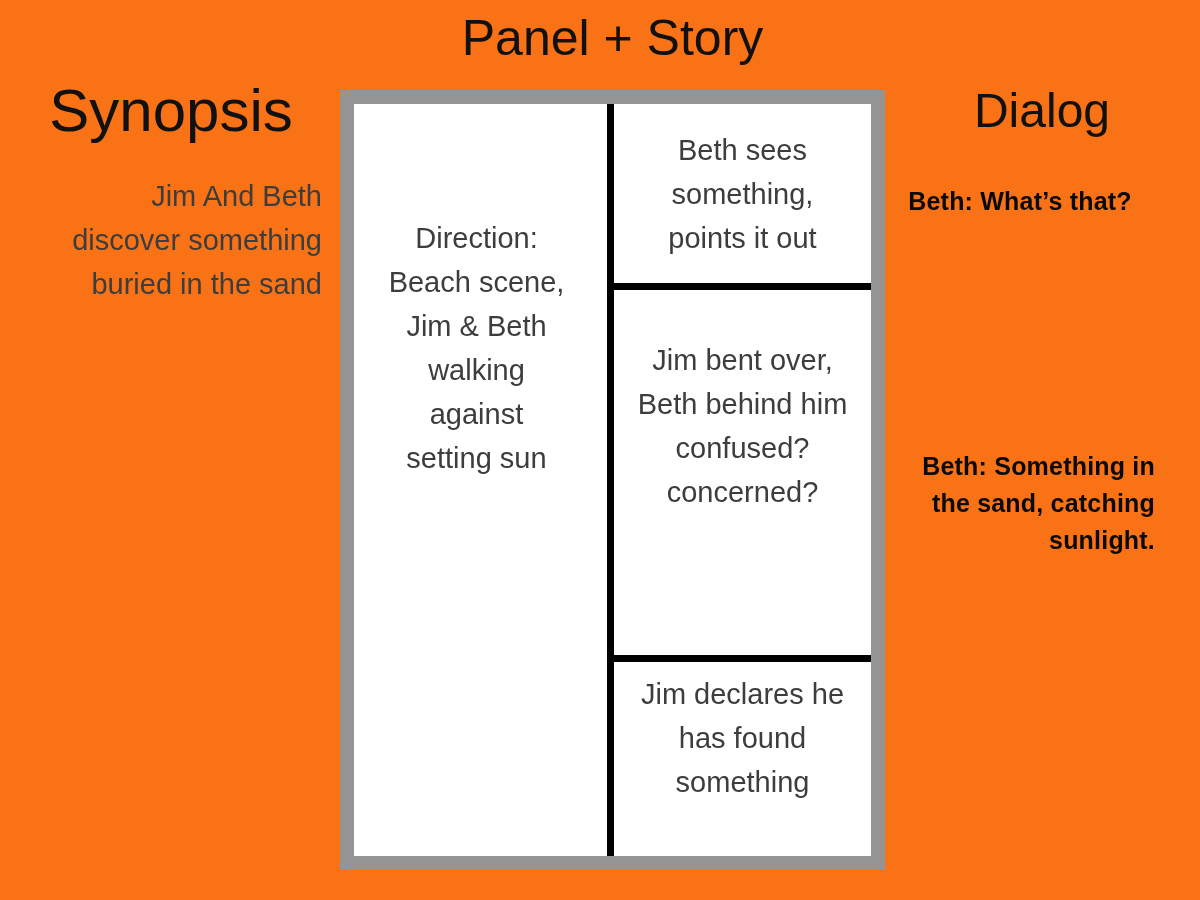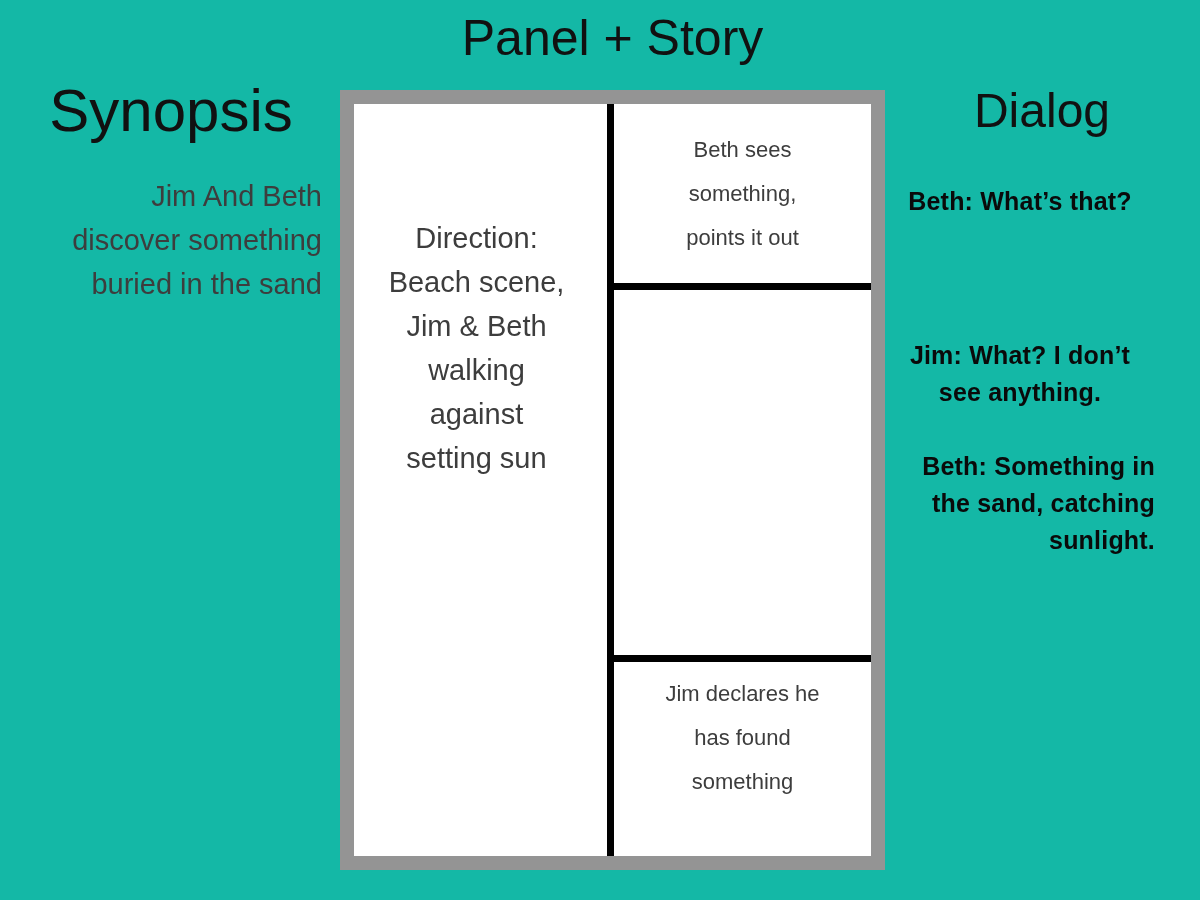--- a/index.html
+++ b/index.html
@@ -8,21 +8,21 @@
     background: #ffffff;
     width: 1200px;
     height: 900px;
     font-family: "Liberation Sans", sans-serif;
     overflow: hidden;
   }
   .page {
     position: relative;
     width: 1200px;
     height: 900px;
-    background: #14b8a6;
+    background: #f97316;
   }
   .pre { white-space: pre-line; }
 
   
   .title {
     position: absolute;
     left: 340px; top: 8px; width: 545px;
     text-align: center;
     font-size: 50px;
     font-weight: 400;
@@ -78,21 +78,21 @@
     font-size: 29px;
     font-weight: 300;
     color: #3d3d3d;
     line-height: 44px;
   }
   .panel {
     position: absolute;
     left: 274px; width: 257px;
     box-sizing: border-box;
     text-align: center;
-    font-size: 22px;
+    font-size: 29px;
     font-weight: 300;
     color: #3d3d3d;
     line-height: 44px;
   }
   .panel-1 {
     top: 14px; height: 179px;
     display: flex; align-items: center; justify-content: center;
   }
   .panel-2 { top: 200px; height: 365px; padding-top: 48px; }
   .panel-3 { top: 572px; height: 150px; padding-top: 10px; }
@@ -147,26 +147,28 @@
 
     <div class="vline" style="background: rgb(0, 0, 0);"></div>
     <div class="hline hline-1" style="background: rgb(0, 0, 0);"></div>
     <div class="hline hline-2" style="background: rgb(0, 0, 0);"></div>
 
     <div class="panel panel-1">
       <div class="pre">Beth sees
 something,
 points it out</div>
     </div>
+    <div class="panel panel-2 pre">Jim bent over,
+Beth behind him
+confused?
+concerned?</div>
     <div class="panel panel-3 pre">Jim declares he
 has found
 something</div>
   </div>
 
   <div class="dlg-head">Dialog</div>
   <div class="dlg-entry dlg-1 pre">Beth: What’s that?</div>
-  <div class="dlg-entry dlg-2 pre">Jim: What? I don’t
-see anything.</div>
   <div class="dlg-entry dlg-3 pre">Beth: Something in
 the sand, catching
 sunlight.</div>
 
 </div>
 
 </body></html>

